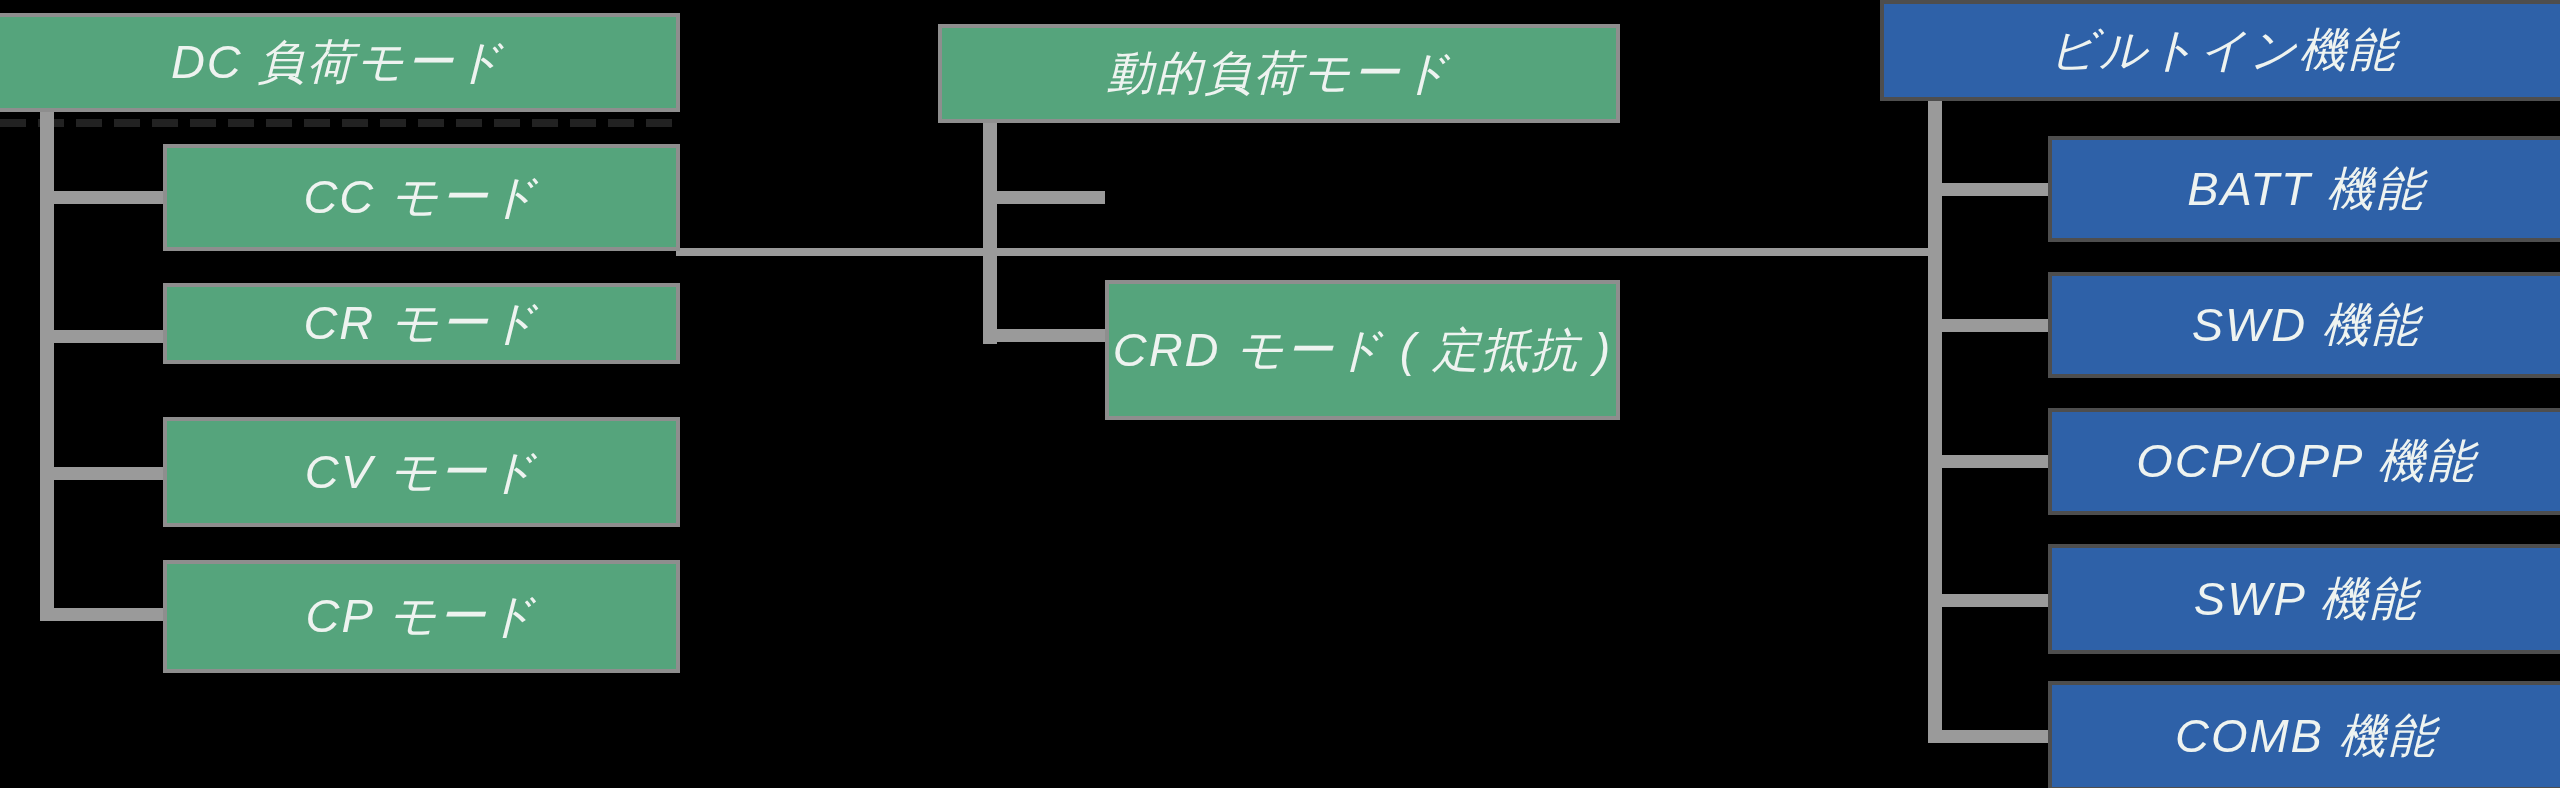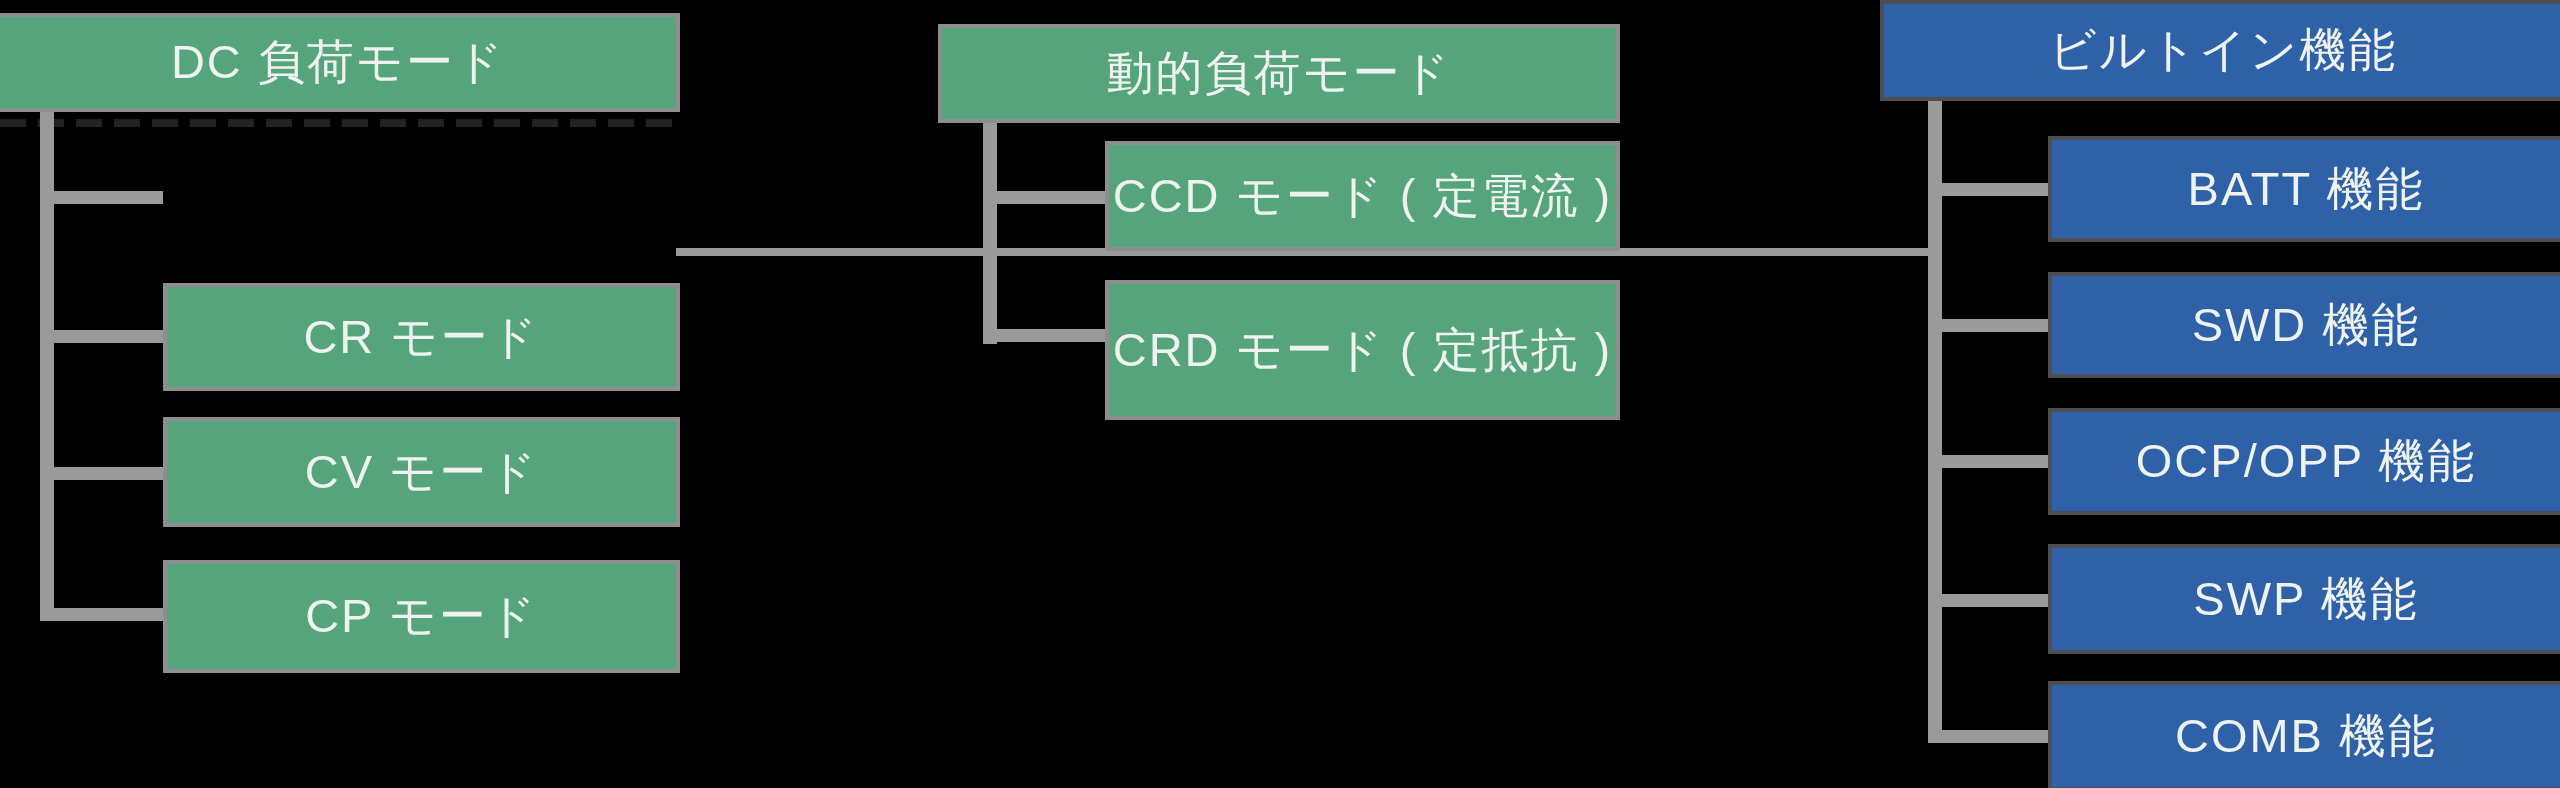--- a/index.html
+++ b/index.html
@@ -7,20 +7,21 @@
     padding: 0;
     background: #000000;
   }
   .stage {
     position: relative;
     width: 2560px;
     height: 788px;
     background: #000000;
     overflow: hidden;
     font-family: "Liberation Sans", "DejaVu Sans", sans-serif;
+    font-style: italic;
   }
   .node {
     position: absolute;
     box-sizing: border-box;
     display: flex;
     align-items: center;
     justify-content: center;
     text-align: center;
     font-size: 47px;
     font-weight: 500;
@@ -72,26 +73,26 @@
   <div class="line" style="left:1928px;top:97px;width:14px;height:646px;"></div>
   <div class="line" style="left:1928px;top:183px;width:120px;height:13px;"></div>
   <div class="line" style="left:1928px;top:319px;width:120px;height:13px;"></div>
   <div class="line" style="left:1928px;top:455px;width:120px;height:13px;"></div>
   <div class="line" style="left:1928px;top:594px;width:120px;height:13px;"></div>
   <div class="line" style="left:1928px;top:730px;width:120px;height:13px;"></div>
 
   <div class="line" style="left:676px;top:248px;width:1266px;height:8px;"></div>
 
   <div class="node green" style="left:-4px;top:13px;width:684px;height:99px;">DC 負荷モード</div>
-  <div class="node green" style="left:163px;top:283px;width:517px;height:108px;">CR モード</div>
+  <div class="node green" style="left:163px;top:144px;width:517px;height:107px;">CC モード</div>
+  <div class="node green" style="left:163px;top:283px;width:517px;height:81px;">CR モード</div>
   <div class="node green" style="left:163px;top:417px;width:517px;height:110px;">CV モード</div>
   <div class="node green" style="left:163px;top:560px;width:517px;height:113px;">CP モード</div>
 
   <div class="node green" style="left:938px;top:24px;width:682px;height:99px;">動的負荷モード</div>
-  <div class="node green" style="left:1105px;top:141px;width:515px;height:110px;">CCD モード ( 定電流 )</div>
   <div class="node green" style="left:1105px;top:280px;width:515px;height:140px;">CRD モード ( 定抵抗 )</div>
 
   <div class="node blue" style="left:1880px;top:0px;width:686px;height:101px;">ビルトイン機能</div>
   <div class="node blue" style="left:2048px;top:136px;width:516px;height:106px;">BATT 機能</div>
   <div class="node blue" style="left:2048px;top:272px;width:516px;height:106px;">SWD 機能</div>
   <div class="node blue" style="left:2048px;top:408px;width:516px;height:107px;">OCP/OPP 機能</div>
   <div class="node blue" style="left:2048px;top:544px;width:516px;height:110px;">SWP 機能</div>
   <div class="node blue" style="left:2048px;top:681px;width:516px;height:110px;">COMB 機能</div>
 
 </div>

